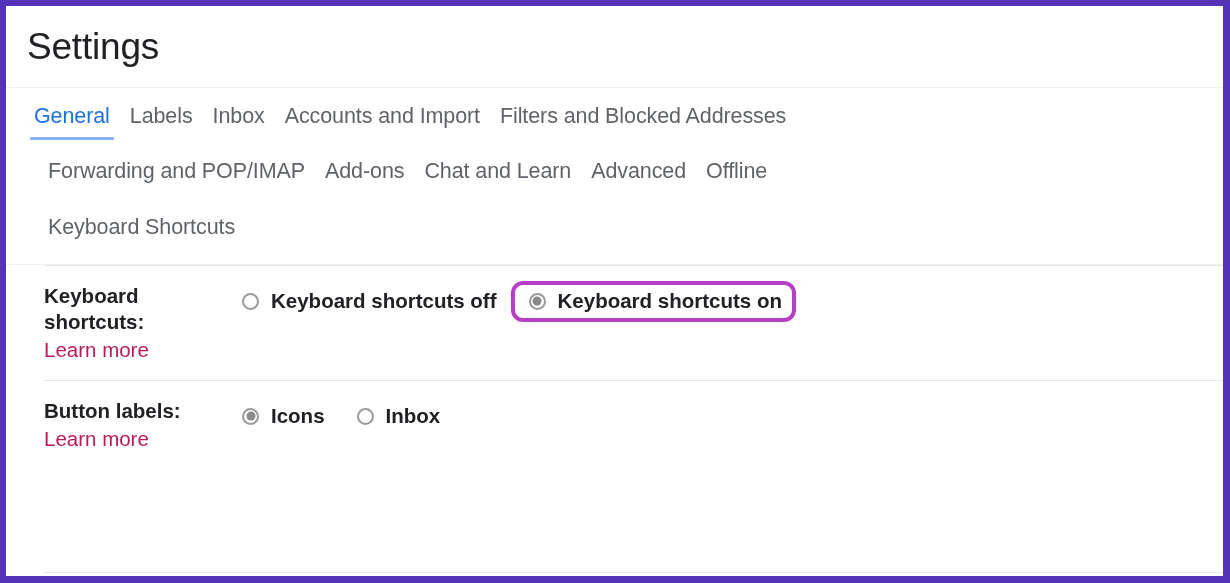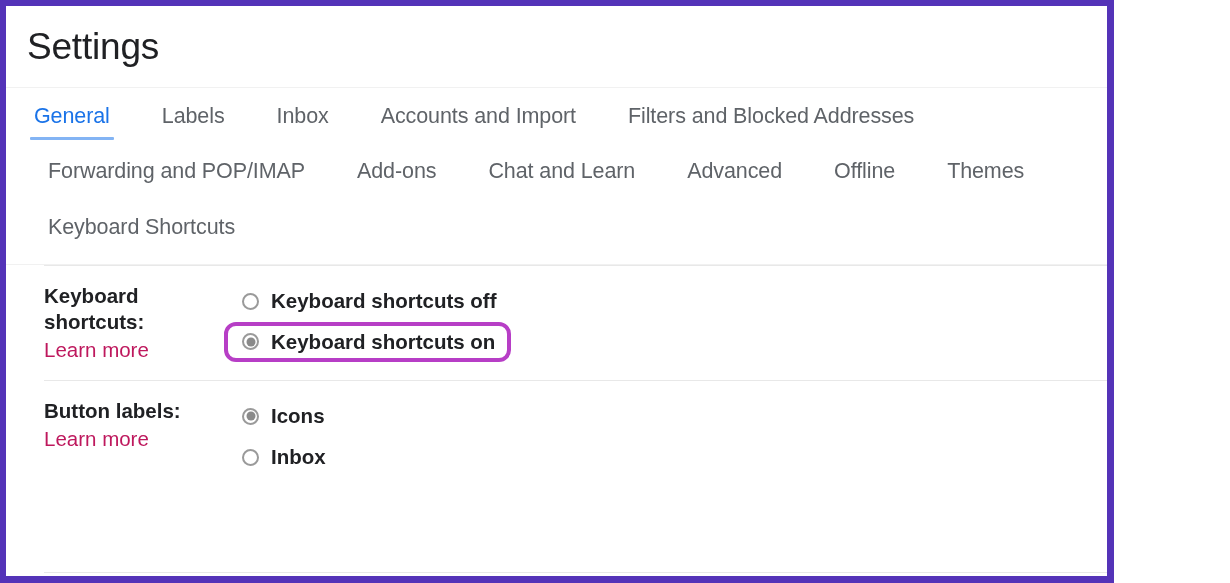--- a/index.html
+++ b/index.html
@@ -8,21 +8,21 @@
     width: 1230px;
     height: 583px;
     overflow: hidden;
     background: #ffffff;
     font-family: "Liberation Sans", sans-serif;
   }
 
   
   #screenshot-frame {
     position: relative;
-    width: 1114px;
+    width: 1230px;
     height: 583px;
     background: #ffffff;
     border: 6px solid #5433b8;
     border-right-width: 7px;
     border-bottom-width: 7px;
   }
 
   #page-surface {
     position: absolute;
     inset: 0;
@@ -50,21 +50,20 @@
   #settings-tabs {
     padding: 0 0 0 0;
     border-bottom: 1px solid #f1f1f1;
     padding-bottom: 13px;
   }
   .tab-row {
     display: flex;
     align-items: flex-start;
     padding-left: 18px;
     flex-wrap: nowrap;
-    gap: 32px;
   }
   .tab-row.row-1 { padding-top: 16px; }
   .tab-row.row-2 { padding-top: 19px; padding-left: 32px; }
   .tab-row.row-3 { padding-top: 20px; padding-left: 32px; }
 
   .tab {
     font-size: 21.5px;
     font-weight: 400;
     color: #5f6368;
     letter-spacing: -0.1px;
@@ -124,21 +123,21 @@
     font-weight: 400;
     color: #be185d;
     line-height: 1.35;
     margin-top: 1px;
     cursor: pointer;
     text-decoration: none;
   }
 
   .options-col {
     display: flex;
-    flex-direction: column;
+    flex-direction: row;
     padding-top: 0;
   }
 
   .option {
     display: flex;
     align-items: center;
     gap: 12px;
     padding: 4px 10px 4px 14px;
     cursor: pointer;
     border: 4px solid transparent;
@@ -204,21 +203,20 @@
         <div class="tab">Inbox</div>
         <div class="tab">Accounts and Import</div>
         <div class="tab">Filters and Blocked Addresses</div>
       </div>
       <div class="tab-row row-2">
         <div class="tab">Forwarding and POP/IMAP</div>
         <div class="tab">Add-ons</div>
         <div class="tab">Chat and Learn</div>
         <div class="tab">Advanced</div>
         <div class="tab">Offline</div>
-        <div class="tab">Themes</div>
       </div>
       <div class="tab-row row-3">
         <div class="tab">Keyboard Shortcuts</div>
       </div>
     </nav>
 
     <div id="settings-body">
 
       <div class="section-divider"></div>
 

